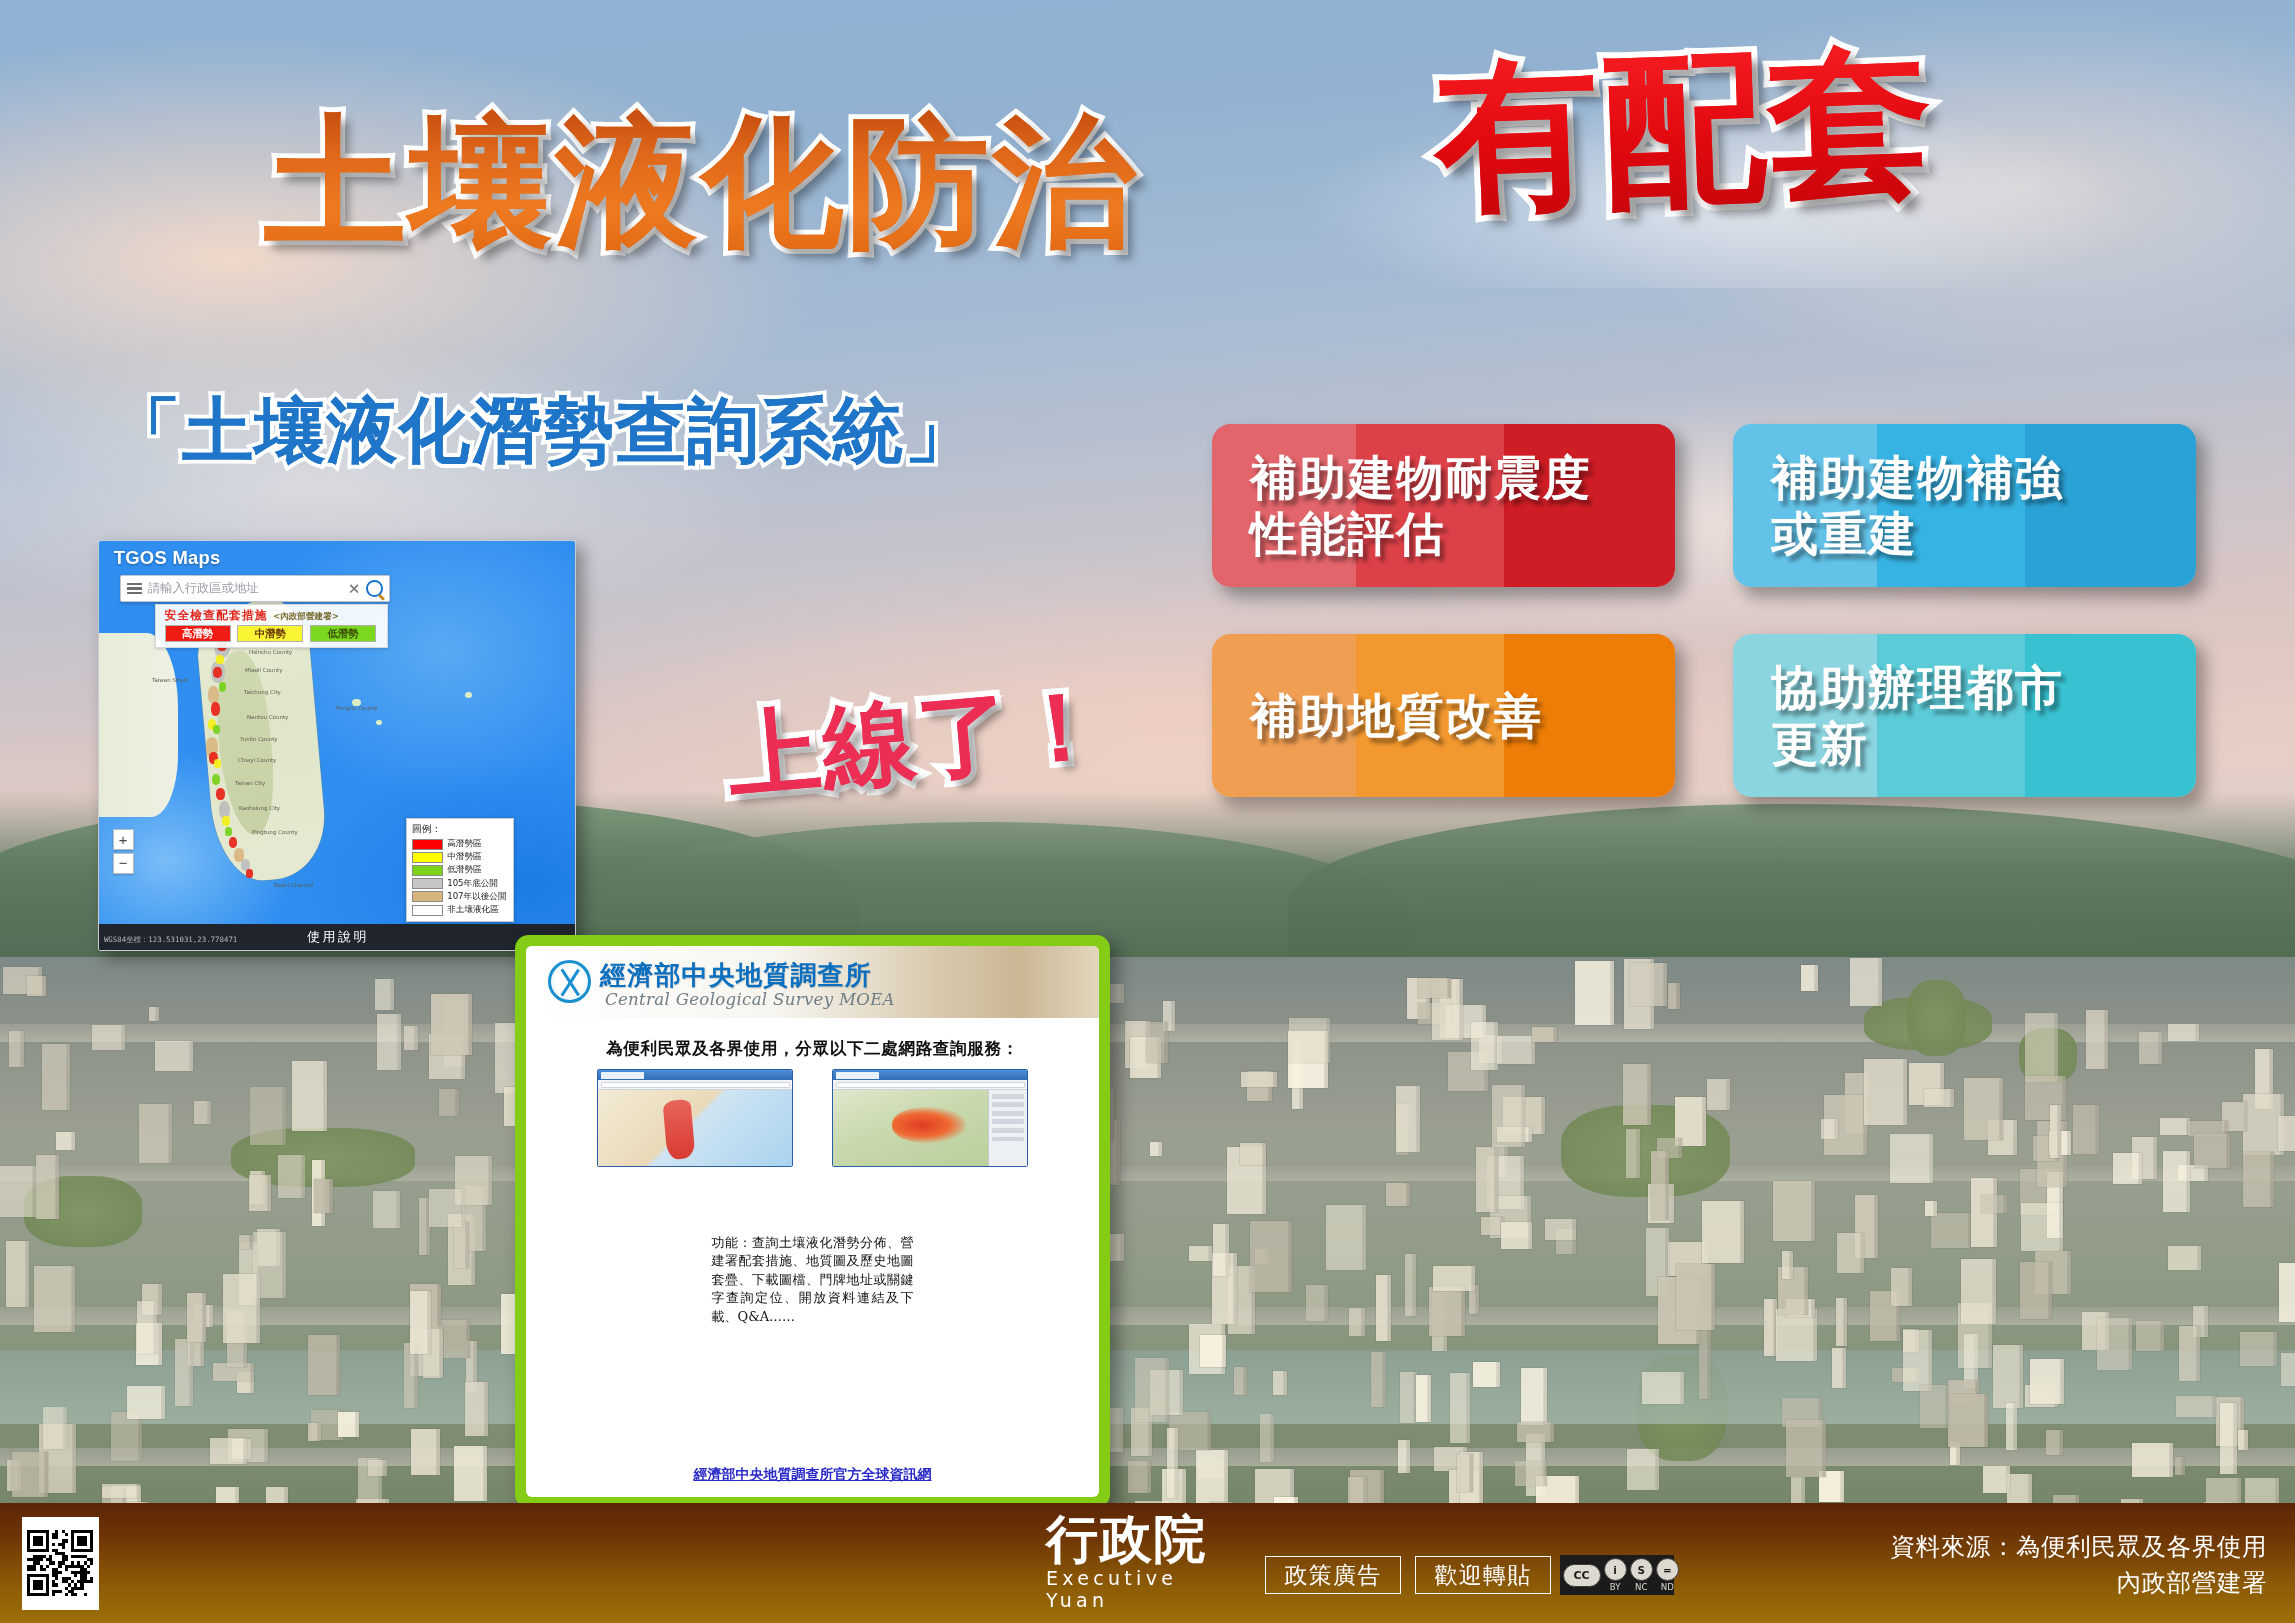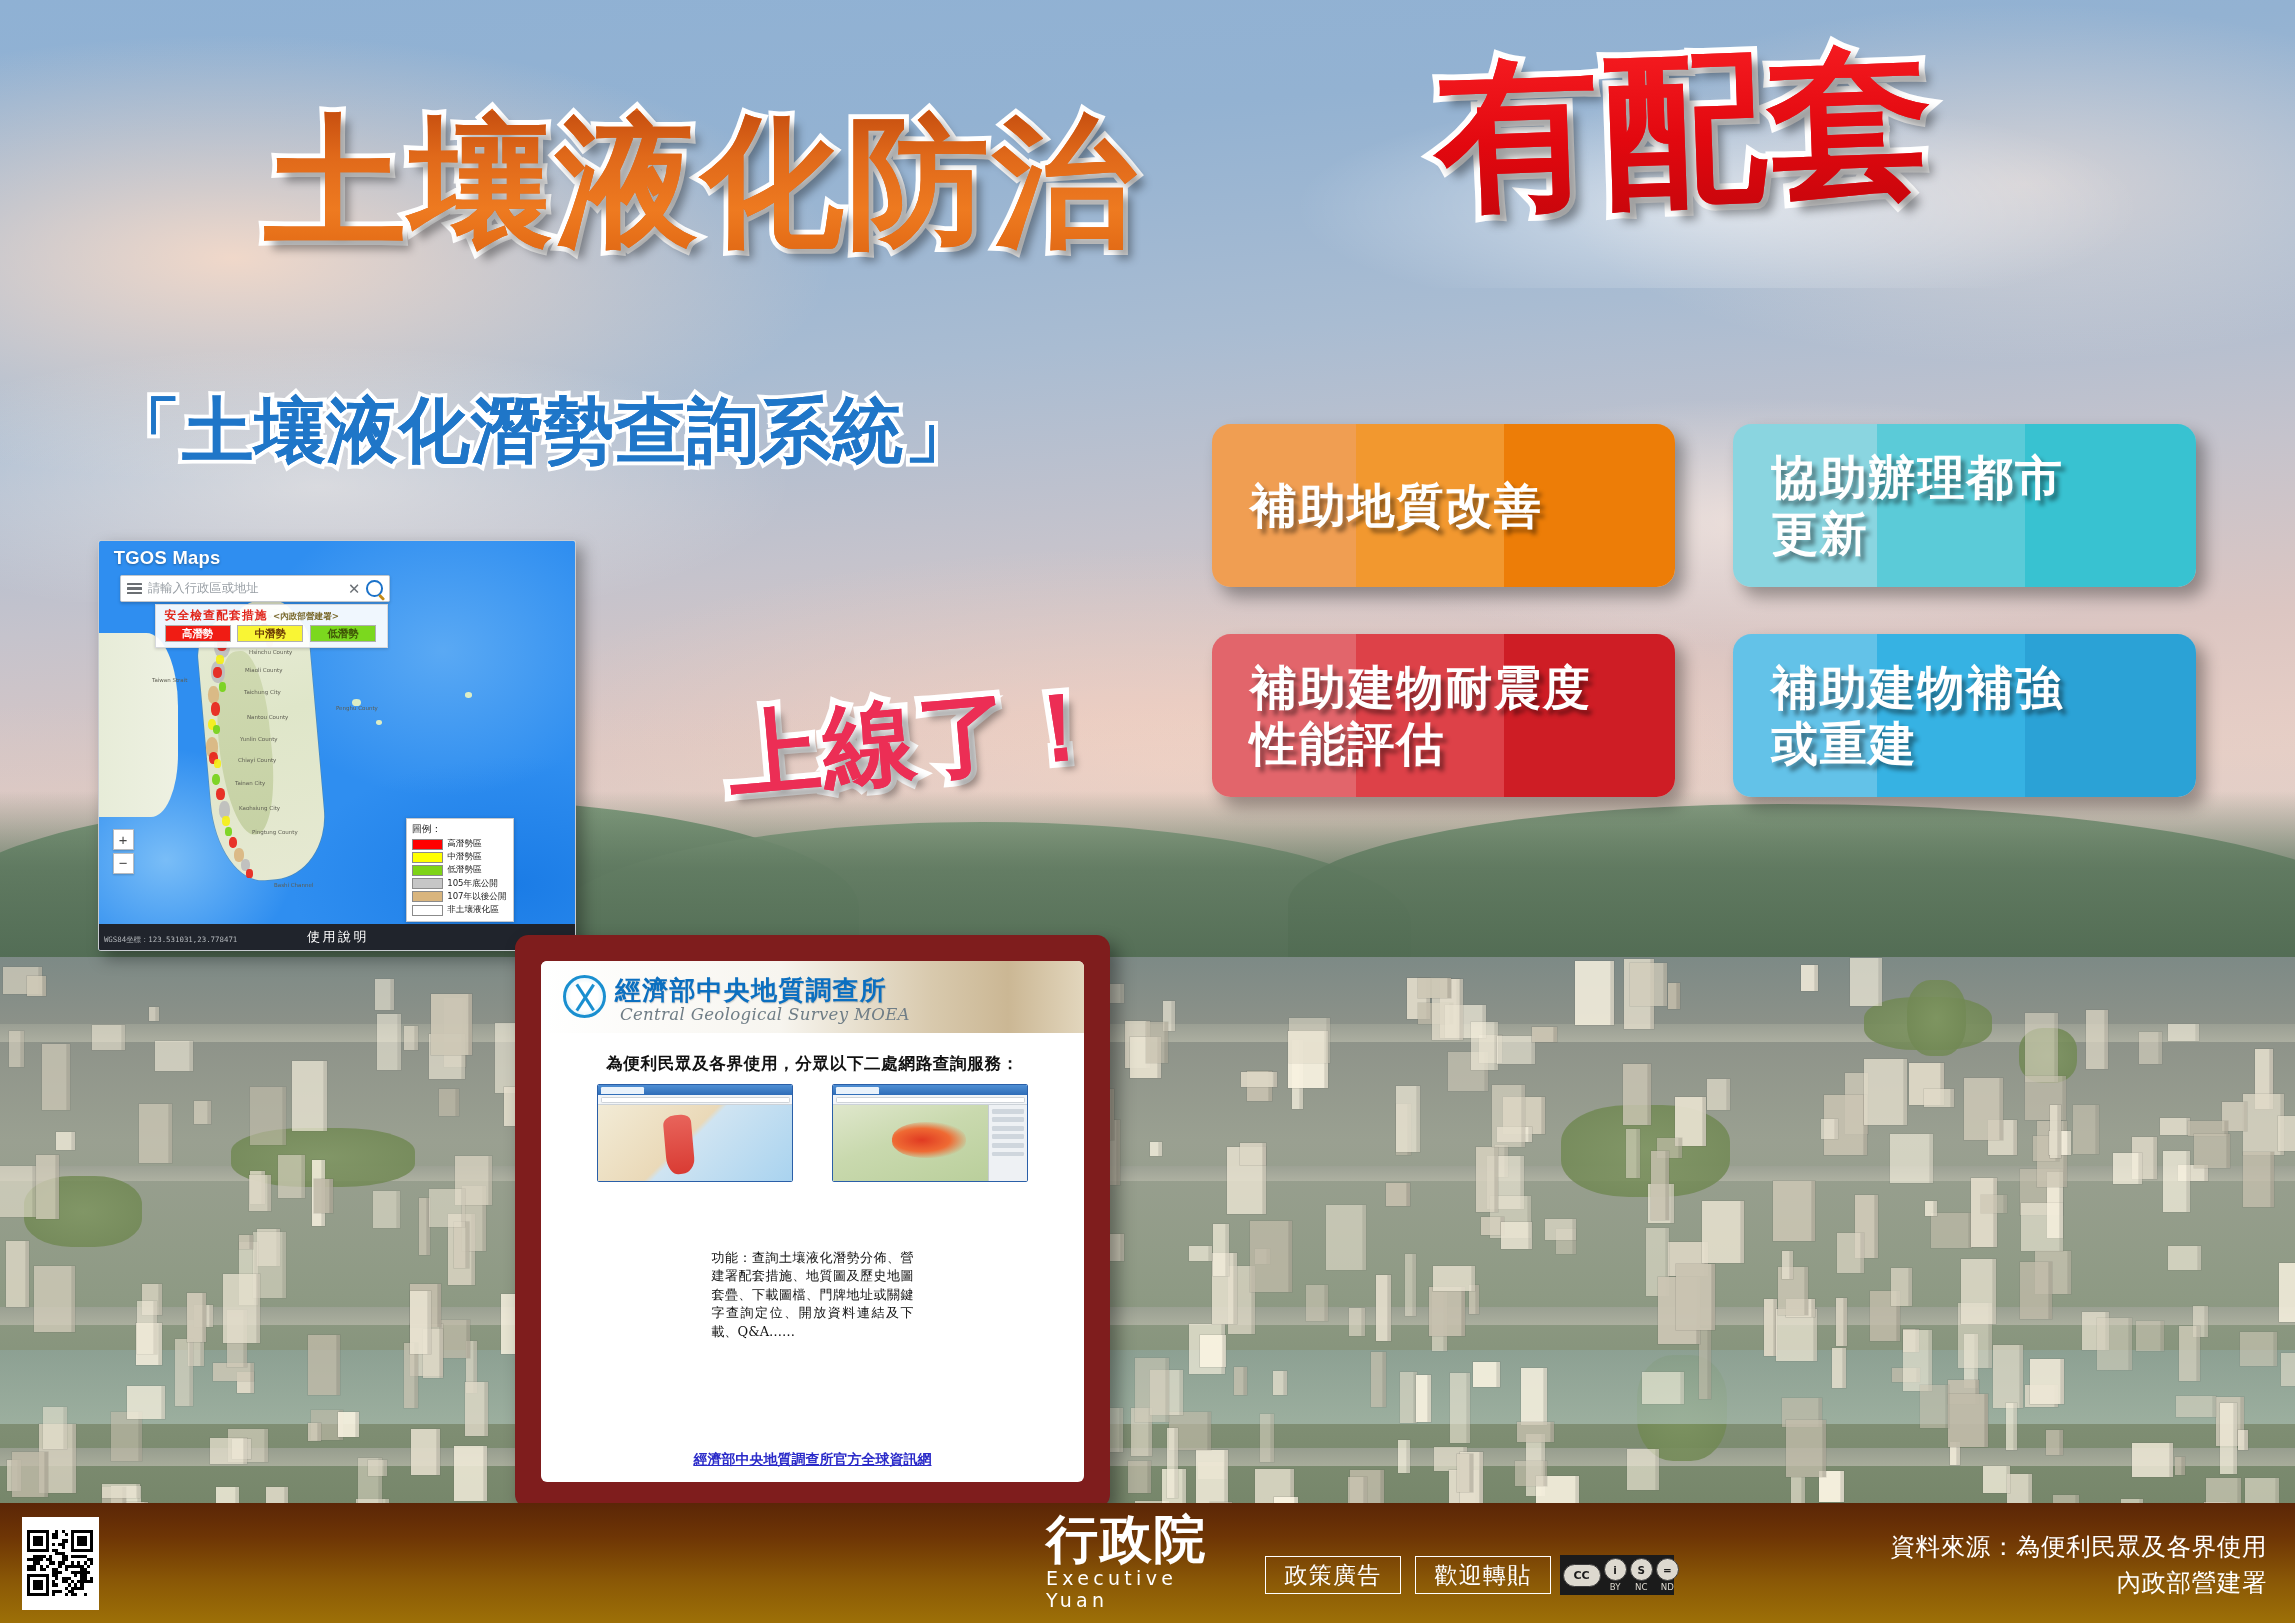--- a/index.html
+++ b/index.html
@@ -199,21 +199,21 @@
     justify-content:center;font-size:14.7px;color:#444;margin-bottom:2.5px;box-shadow:0 0.6px 1.8px rgba(0,0,0,.2);}
   .mapfooter{position:absolute;left:0;bottom:0;width:478px;height:26px;background:#20242c;
     display:flex;align-items:center;justify-content:center;}
   .mapfooter span{color:#fff;font-size:13px;letter-spacing:2.5px;font-family:"DejaVu Sans",sans-serif;}
   .coords{position:absolute;left:4.9px;bottom:5.5px;font-size:7.4px;color:#b5b9bd;font-family:"DejaVu Sans Mono",monospace;}
   .cityLbl{position:absolute;font-size:5.5px;color:#5d5d52;font-family:"DejaVu Sans",sans-serif;white-space:nowrap;}
 
   
   .cgswin{
     position:absolute;left:515px;top:935px;width:595px;height:573px;
-    background:#7f1d1d;border-radius:13.5px;padding:26px;
+    background:#84cc16;border-radius:13.5px;padding:11px;
     box-shadow:7.4px 8.6px 17px rgba(0,0,0,.38);
   }
   .cgsinner{width:100%;height:100%;background:#ffffff;border-radius:6.1px;overflow:hidden;position:relative;}
   .cgshead{position:absolute;left:0;top:0;width:100%;height:72px;
     background:linear-gradient(90deg,#ffffff 0%,#f7f5ef 44%, #e8e0cf 58%, #d8c9ad 72%, #cbb794 86%, #e2d6bd 100%);}
   .cgsseal{position:absolute;left:22px;top:13.5px;width:43px;height:43px;border-radius:50%;
     border:3.1px solid #1a8fd0;background:radial-gradient(circle,#ffffff 52%,#cdeaf8 100%);}
   .cgsseal:before{content:"";position:absolute;left:50%;top:4.9px;width:2.5px;height:31px;background:#1a8fd0;
     transform:translateX(-50%) rotate(33deg);}
   .cgsseal:after{content:"";position:absolute;left:50%;top:4.9px;width:2.5px;height:31px;background:#1a8fd0;
@@ -943,36 +943,36 @@
     </div>
 
     <div class="cgsfoot">經濟部中央地質調查所官方全球資訊網</div>
   </div>
 </div>
 
 <div class="cards" id="cards">
     <div class="cardrow">
     </div>
     <div class="cardrow">
+      <div class="card red">
+        <div class="ctext">補助建物耐震度
+性能評估</div>
+      </div>
+      <div class="card blue">
+        <div class="ctext">補助建物補強
+或重建</div>
+      </div>
+    </div>
+    <div class="cardrow">
       <div class="card orange">
         <div class="ctext">補助地質改善</div>
       </div>
       <div class="card cyan">
         <div class="ctext">協助辦理都市
 更新</div>
-      </div>
-    </div>
-    <div class="cardrow">
-      <div class="card red">
-        <div class="ctext">補助建物耐震度
-性能評估</div>
-      </div>
-      <div class="card blue">
-        <div class="ctext">補助建物補強
-或重建</div>
       </div>
     </div>
   </div>
 
 <div class="footer">
   <div class="qr"><svg id="qrsvg" viewBox="0 0 21 21" shape-rendering="crispEdges">
         <path d="M0 0h1v1h-1zM1 0h1v1h-1zM2 0h1v1h-1zM3 0h1v1h-1zM4 0h1v1h-1zM5 0h1v1h-1zM6 0h1v1h-1zM9 0h1v1h-1zM11 0h1v1h-1zM14 0h1v1h-1zM15 0h1v1h-1zM16 0h1v1h-1zM17 0h1v1h-1zM18 0h1v1h-1zM19 0h1v1h-1zM20 0h1v1h-1zM0 1h1v1h-1zM6 1h1v1h-1zM8 1h1v1h-1zM9 1h1v1h-1zM12 1h1v1h-1zM14 1h1v1h-1zM20 1h1v1h-1zM0 2h1v1h-1zM2 2h1v1h-1zM3 2h1v1h-1zM4 2h1v1h-1zM6 2h1v1h-1zM8 2h1v1h-1zM9 2h1v1h-1zM14 2h1v1h-1zM16 2h1v1h-1zM17 2h1v1h-1zM18 2h1v1h-1zM20 2h1v1h-1zM0 3h1v1h-1zM2 3h1v1h-1zM3 3h1v1h-1zM4 3h1v1h-1zM6 3h1v1h-1zM11 3h1v1h-1zM12 3h1v1h-1zM14 3h1v1h-1zM16 3h1v1h-1zM17 3h1v1h-1zM18 3h1v1h-1zM20 3h1v1h-1zM0 4h1v1h-1zM2 4h1v1h-1zM3 4h1v1h-1zM4 4h1v1h-1zM6 4h1v1h-1zM8 4h1v1h-1zM10 4h1v1h-1zM11 4h1v1h-1zM14 4h1v1h-1zM16 4h1v1h-1zM17 4h1v1h-1zM18 4h1v1h-1zM20 4h1v1h-1zM0 5h1v1h-1zM6 5h1v1h-1zM11 5h1v1h-1zM14 5h1v1h-1zM20 5h1v1h-1zM0 6h1v1h-1zM1 6h1v1h-1zM2 6h1v1h-1zM3 6h1v1h-1zM4 6h1v1h-1zM5 6h1v1h-1zM6 6h1v1h-1zM8 6h1v1h-1zM9 6h1v1h-1zM14 6h1v1h-1zM15 6h1v1h-1zM16 6h1v1h-1zM17 6h1v1h-1zM18 6h1v1h-1zM19 6h1v1h-1zM20 6h1v1h-1zM9 7h1v1h-1zM10 7h1v1h-1zM11 7h1v1h-1zM2 8h1v1h-1zM3 8h1v1h-1zM4 8h1v1h-1zM5 8h1v1h-1zM7 8h1v1h-1zM11 8h1v1h-1zM12 8h1v1h-1zM14 8h1v1h-1zM15 8h1v1h-1zM16 8h1v1h-1zM17 8h1v1h-1zM18 8h1v1h-1zM0 9h1v1h-1zM1 9h1v1h-1zM2 9h1v1h-1zM3 9h1v1h-1zM4 9h1v1h-1zM6 9h1v1h-1zM7 9h1v1h-1zM11 9h1v1h-1zM12 9h1v1h-1zM19 9h1v1h-1zM20 9h1v1h-1zM2 10h1v1h-1zM3 10h1v1h-1zM7 10h1v1h-1zM8 10h1v1h-1zM10 10h1v1h-1zM11 10h1v1h-1zM14 10h1v1h-1zM16 10h1v1h-1zM18 10h1v1h-1zM20 10h1v1h-1zM0 11h1v1h-1zM1 11h1v1h-1zM2 11h1v1h-1zM4 11h1v1h-1zM6 11h1v1h-1zM10 11h1v1h-1zM12 11h1v1h-1zM13 11h1v1h-1zM14 11h1v1h-1zM15 11h1v1h-1zM16 11h1v1h-1zM17 11h1v1h-1zM19 11h1v1h-1zM0 12h1v1h-1zM1 12h1v1h-1zM2 12h1v1h-1zM4 12h1v1h-1zM5 12h1v1h-1zM8 12h1v1h-1zM9 12h1v1h-1zM12 12h1v1h-1zM17 12h1v1h-1zM18 12h1v1h-1zM8 13h1v1h-1zM9 13h1v1h-1zM10 13h1v1h-1zM14 13h1v1h-1zM15 13h1v1h-1zM16 13h1v1h-1zM17 13h1v1h-1zM18 13h1v1h-1zM19 13h1v1h-1zM0 14h1v1h-1zM1 14h1v1h-1zM2 14h1v1h-1zM3 14h1v1h-1zM4 14h1v1h-1zM5 14h1v1h-1zM6 14h1v1h-1zM8 14h1v1h-1zM9 14h1v1h-1zM15 14h1v1h-1zM17 14h1v1h-1zM18 14h1v1h-1zM0 15h1v1h-1zM6 15h1v1h-1zM9 15h1v1h-1zM11 15h1v1h-1zM12 15h1v1h-1zM13 15h1v1h-1zM17 15h1v1h-1zM18 15h1v1h-1zM20 15h1v1h-1zM0 16h1v1h-1zM2 16h1v1h-1zM3 16h1v1h-1zM4 16h1v1h-1zM6 16h1v1h-1zM8 16h1v1h-1zM11 16h1v1h-1zM12 16h1v1h-1zM14 16h1v1h-1zM16 16h1v1h-1zM17 16h1v1h-1zM18 16h1v1h-1zM19 16h1v1h-1zM20 16h1v1h-1zM0 17h1v1h-1zM2 17h1v1h-1zM3 17h1v1h-1zM4 17h1v1h-1zM6 17h1v1h-1zM8 17h1v1h-1zM9 17h1v1h-1zM13 17h1v1h-1zM15 17h1v1h-1zM17 17h1v1h-1zM0 18h1v1h-1zM2 18h1v1h-1zM3 18h1v1h-1zM4 18h1v1h-1zM6 18h1v1h-1zM12 18h1v1h-1zM14 18h1v1h-1zM15 18h1v1h-1zM16 18h1v1h-1zM17 18h1v1h-1zM0 19h1v1h-1zM6 19h1v1h-1zM8 19h1v1h-1zM9 19h1v1h-1zM10 19h1v1h-1zM13 19h1v1h-1zM14 19h1v1h-1zM0 20h1v1h-1zM1 20h1v1h-1zM2 20h1v1h-1zM3 20h1v1h-1zM4 20h1v1h-1zM5 20h1v1h-1zM6 20h1v1h-1zM8 20h1v1h-1zM12 20h1v1h-1zM14 20h1v1h-1zM15 20h1v1h-1zM18 20h1v1h-1z" fill="#000"></path>
       </svg></div>
 
   <div class="eylogo">

